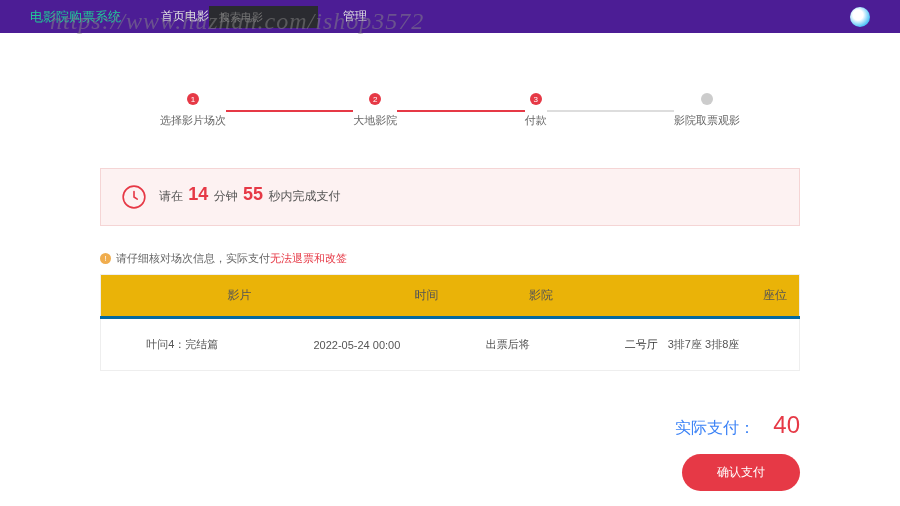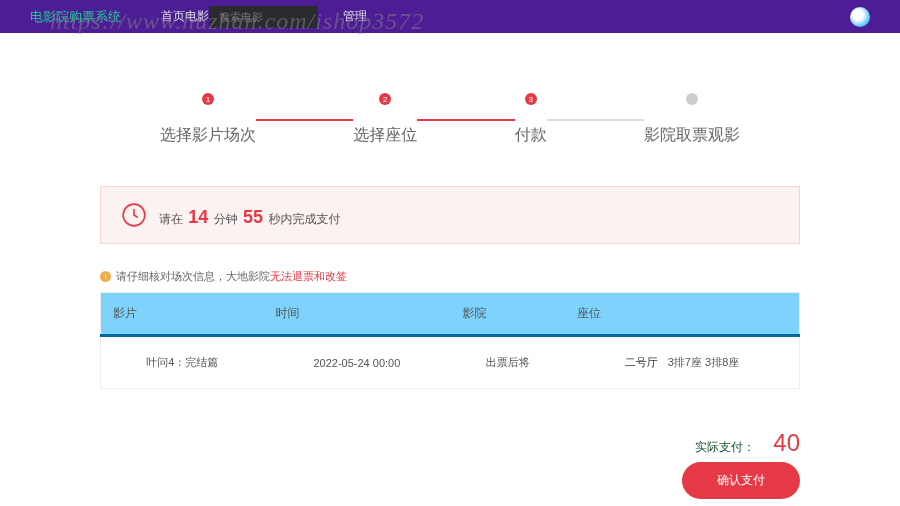--- a/index.html
+++ b/index.html
@@ -8,39 +8,39 @@
 .brand{color:#20c997;font-size:13px;font-weight:500;margin-right:40px}
 .nav-item{color:#e0e0e0;font-size:12px;cursor:pointer}
 .search-box{background:#2a2b30;border:none;color:#888;padding:5px 10px;font-size:11px;width:109px;margin-right:25px}
 .avatar{position:absolute;right:30px;width:20px;height:20px;border-radius:50%;background:radial-gradient(circle at 40% 40%,#fff 30%,#4fc3f7 70%);cursor:pointer}
 .watermark{position:absolute;top:8px;left:50px;color:#888;font-size:24px;font-family:Liberation Serif, serif;font-style:italic;opacity:0.5;z-index:100;pointer-events:none;letter-spacing:1px}
 .container{max-width:700px;margin:0 auto;padding:60px 0 30px}
 .steps{display:flex;align-items:center;margin-bottom:40px;padding:0 60px}
 .step{display:flex;flex-direction:column;align-items:center;position:relative;flex:0 0 auto}
 .step-dot{width:12px;height:12px;border-radius:50%;background:#e63946;z-index:2;display:flex;align-items:center;justify-content:center;color:#fff;font-size:8px}
 .step-dot.inactive{background:#ccc}
-.step-label{font-size:16px;color:#666;margin-top:20px;white-space:nowrap}
+.step-label{font-size:11px;color:#666;margin-top:8px;white-space:nowrap}
 .step-line{height:2px;background:#e63946;flex:1}
 .step-line.inactive{background:#ddd}
-.countdown-box{background:#fdf2f2;border:1px solid #f5d5d5;padding:15px 20px;display:flex;align-items:flex-end;margin-bottom:25px}
+.countdown-box{background:#fdf2f2;border:1px solid #f5d5d5;padding:15px 20px;display:flex;align-items:flex-start;margin-bottom:25px}
 .clock-icon{width:26px;height:26px;margin-right:12px;flex-shrink:0}
 .countdown-text{font-size:12px;color:#555}
 .countdown-num{color:#e63946;font-size:18px;font-weight:bold;margin:0 2px}
 .countdown-sub{font-size:11px;color:#e63946;margin-top:4px}
 .notice{display:flex;align-items:center;font-size:11px;color:#666;margin-bottom:8px}
 .notice-icon{width:11px;height:11px;border-radius:50%;background:#f0ad4e;color:#fff;display:inline-flex;align-items:center;justify-content:center;font-size:8px;margin-right:5px}
 .notice-warn{color:#e63946}
 .ticket-table{width:100%;border:1px solid #eee;border-collapse:collapse}
-.ticket-table th{background:#7dd3fc;padding:12px;font-size:12px;font-weight:normal;color:#555;text-align:left}
+.ticket-table th{background:#eab308;padding:12px;font-size:12px;font-weight:normal;color:#555;text-align:right}
 .ticket-table td{padding:18px 12px;font-size:11px;color:#555;text-align:center;border-top:3px solid #0369a1}
 .seat-hall{font-weight:normal;color:#333;margin-right:10px}
 .pay-section{text-align:right;margin-top:40px}
-.pay-label{font-size:12px;color:#14532d;display:inline-block;vertical-align:baseline}
+.pay-label{font-size:16px;color:#3b82f6;display:inline-block;vertical-align:baseline}
 .pay-amount{color:#e63946;font-size:24px;font-weight:500;margin-left:15px}
-.confirm-btn{background:#e63946;color:#fff;border:none;border-radius:20px;padding:10px 35px;font-size:12px;cursor:pointer;margin-top:5px}
+.confirm-btn{background:#e63946;color:#fff;border:none;border-radius:20px;padding:10px 35px;font-size:12px;cursor:pointer;margin-top:15px}
 </style>
 </head>
 <body>
 
 <div class="navbar">
   <div class="brand">电影院购票系统</div>
   <div class="nav-item">首页</div>
   <div class="nav-item">电影</div>
   <input class="search-box" placeholder="搜索电影" style="">
   <div class="nav-item">管理</div>
@@ -52,21 +52,21 @@
 <div class="container">
 
   <div class="steps">
     <div class="step">
       <div class="step-dot">1</div>
       <div class="step-label">选择影片场次</div>
     </div>
     <div class="step-line"></div>
     <div class="step">
       <div class="step-dot">2</div>
-      <div class="step-label">选择座位</div>
+      <div class="step-label">大地影院</div>
     </div>
     <div class="step-line"></div>
     <div class="step">
       <div class="step-dot">3</div>
       <div class="step-label">付款</div>
     </div>
     <div class="step-line inactive"></div>
     <div class="step">
       <div class="step-dot inactive"></div>
       <div class="step-label">影院取票观影</div>
@@ -84,21 +84,21 @@
         <span class="countdown-num">14</span>
         <span>分钟</span>
         <span class="countdown-num">55</span>
         <span>秒内完成支付</span>
       </div>
     </div>
   </div>
 
   <div class="notice">
     <span class="notice-icon">!</span>
-    <span>请仔细核对场次信息，大地影院</span>
+    <span>请仔细核对场次信息，实际支付</span>
       <span class="notice-warn">无法退票和改签</span>
   </div>
 
   <table class="ticket-table">
     <thead>
       <tr>
         <th>影片</th>
         <th>时间</th>
         <th>影院</th>
         <th>座位</th>

